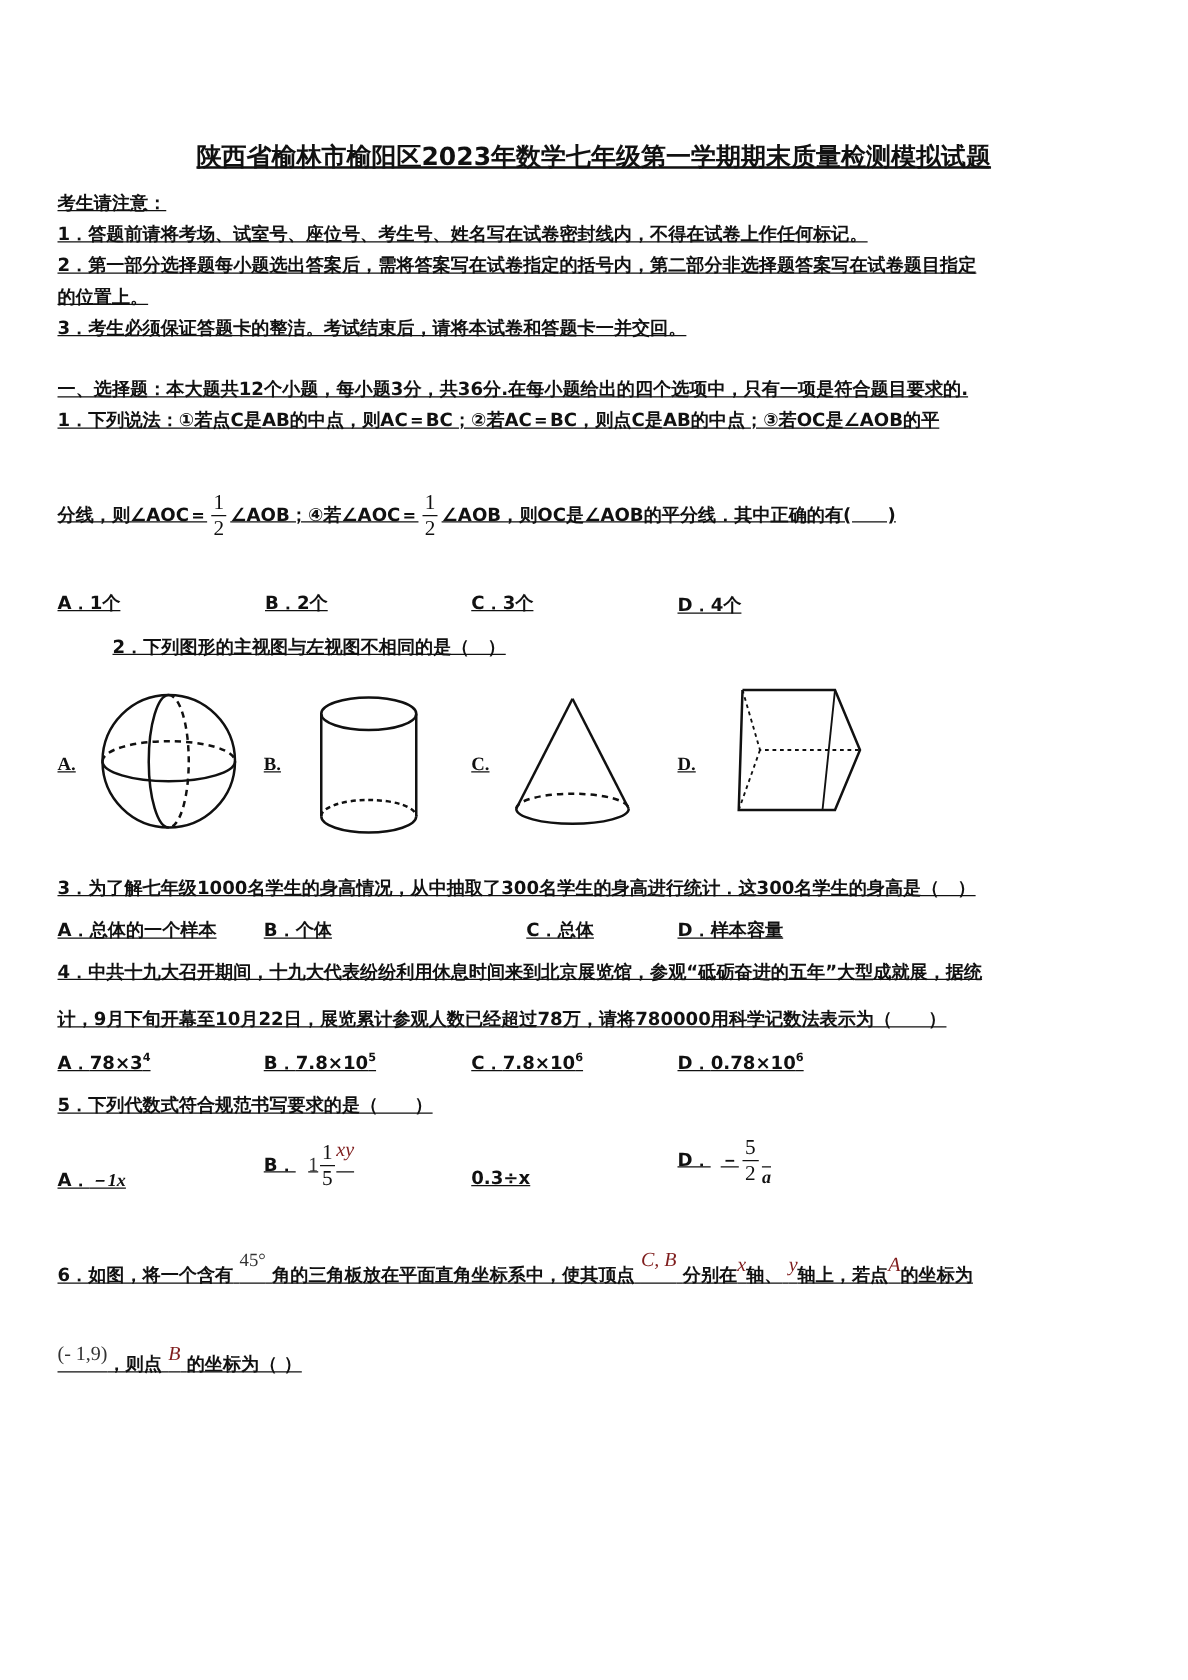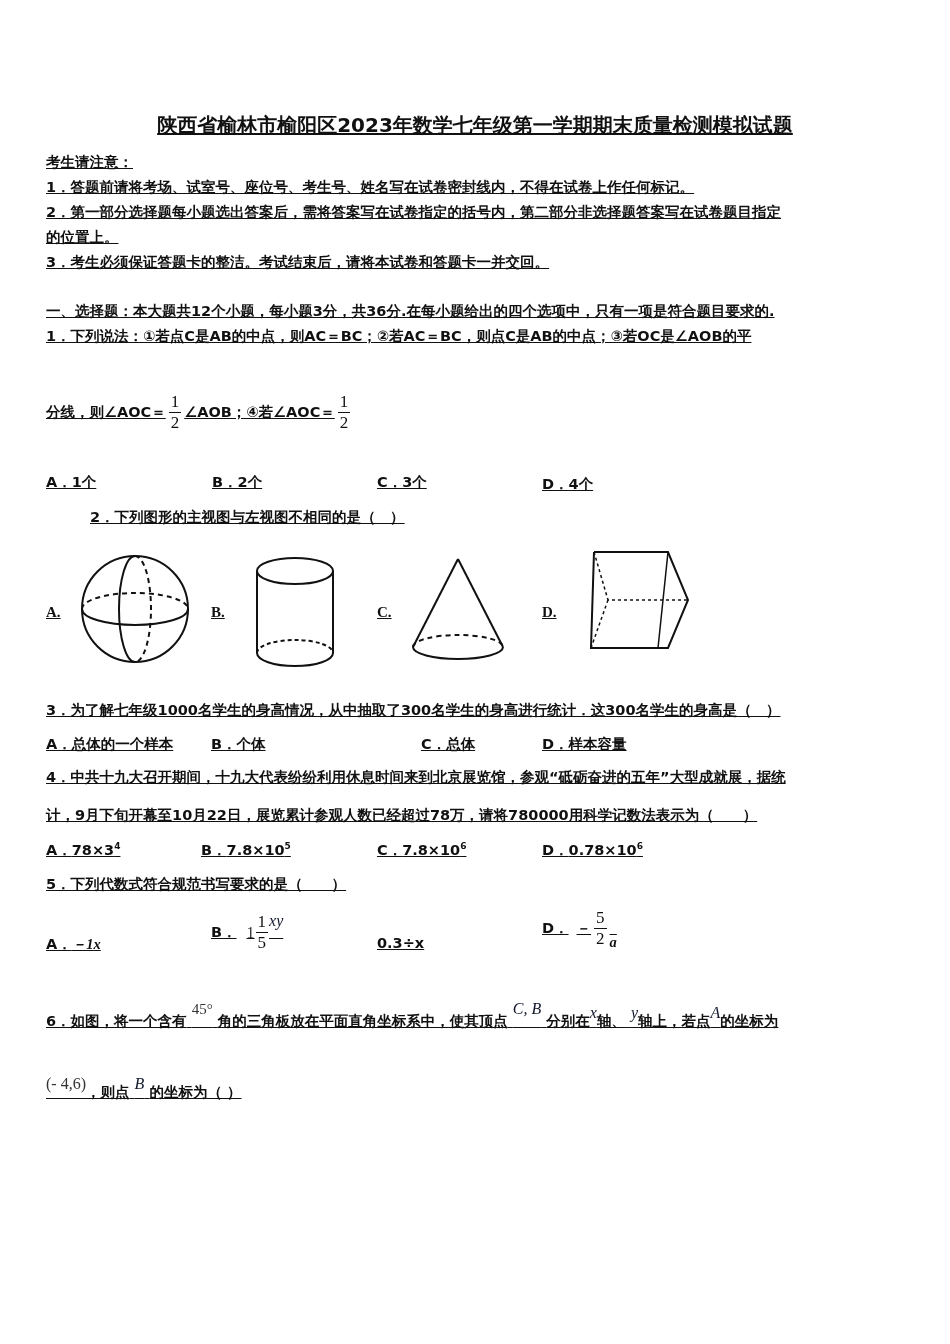--- a/index.html
+++ b/index.html
@@ -5,41 +5,41 @@
     html, body { margin: 0; padding: 0; background: #ffffff; }
     body { width: 950px; height: 1344px; position: relative; overflow: hidden;
            font-family: "DejaVu Sans", sans-serif; color: #111; }
     .abs { position: absolute; white-space: nowrap; text-decoration: underline; }
     .title { left: 0; width: 950px; top: 112px; text-align: center; font-size: 20px; font-weight: bold; letter-spacing: 0px; }
     .t { font-size: 14.5px; font-weight: bold; }
     .serif { font-family: "Liberation Serif", "DejaVu Serif", serif; }
     .frac { display: inline-block; vertical-align: middle; text-align: center; font-family: "Liberation Serif", serif; font-weight: normal; font-size: 17px; line-height: 20px; margin: 0 3px; }
     .frac .num { display: block; border-bottom: 1px solid #111; padding: 0 2px; }
     .frac .den { display: block; }
-    .mi { font-family: "Liberation Serif", serif; font-style: italic; font-weight: normal; font-size: 16px; color: #0f172a; }
+    .mi { font-family: "Liberation Serif", serif; font-style: italic; font-weight: normal; font-size: 16px; color: #7f1d1d; }
     .mn { font-family: "Liberation Serif", serif; font-weight: normal; font-size: 16px; color: #333; }
     sup { font-size: 9px; }
     svg { position: absolute; }
   </style>
 </head>
 <body>
 
 <div class="abs title">陕西省榆林市榆阳区2023年数学七年级第一学期期末质量检测模拟试题</div>
 
 <div class="abs t" style="left:46px;top:153px;">考生请注意：</div>
 <div class="abs t" style="left:46px;top:178px;">1．答题前请将考场、试室号、座位号、考生号、姓名写在试卷密封线内，不得在试卷上作任何标记。</div>
 <div class="abs t" style="left:46px;top:203px;">2．第一部分选择题每小题选出答案后，需将答案写在试卷指定的括号内，第二部分非选择题答案写在试卷题目指定</div>
 <div class="abs t" style="left:46px;top:228px;">的位置上。</div>
 <div class="abs t" style="left:46px;top:253px;">3．考生必须保证答题卡的整洁。考试结束后，请将本试卷和答题卡一并交回。</div>
 
 <div class="abs t" style="left:46px;top:302px;">一、选择题：本大题共12个小题，每小题3分，共36分.在每小题给出的四个选项中，只有一项是符合题目要求的.</div>
 
 <div class="abs t" style="left:46px;top:327px;">1．下列说法：①若点C是AB的中点，则AC＝BC；②若AC＝BC，则点C是AB的中点；③若OC是∠AOB的平</div>
 <div class="abs t" style="left:46px;top:392px;">
-  <span>分线，则∠AOC＝</span><span class="frac"><span class="num">1</span><span class="den">2</span></span><span>∠AOB；④若∠AOC＝</span><span class="frac"><span class="num">1</span><span class="den">2</span></span>
+  <span>分线，则∠AOC＝</span><span class="frac"><span class="num">1</span><span class="den">2</span></span><span>∠AOB；④若∠AOC＝</span><span class="frac"><span class="num">1</span><span class="den">2</span></span><span>∠AOB，则OC是∠AOB的平分线．其中正确的有(　　)</span>
 </div>
 <div class="abs t" style="left:46px;top:473px;">A．1个</div>
 <div class="abs t" style="left:212px;top:473px;">B．2个</div>
 <div class="abs t" style="left:377px;top:473px;">C．3个</div>
 <div class="abs t" style="left:542px;top:475px;">D．4个</div>
 
 <div class="abs t" style="left:46px;top:508px;margin-left:44px;">2．下列图形的主视图与左视图不相同的是（　）</div>
 <div class="abs t serif" style="left:46px;top:604px;font-size:15px;">A.</div>
 <div class="abs t serif" style="left:211px;top:604px;font-size:15px;">B.</div>
 <div class="abs t serif" style="left:377px;top:604px;font-size:15px;">C.</div>
@@ -77,35 +77,35 @@
 
 <div class="abs t" style="left:46px;top:701px;">3．为了解七年级1000名学生的身高情况，从中抽取了300名学生的身高进行统计．这300名学生的身高是（　）</div>
 <div class="abs t" style="left:46px;top:735px;">A．总体的一个样本</div>
 <div class="abs t" style="left:211px;top:735px;">B．个体</div>
 <div class="abs t" style="left:377px;top:735px;margin-left:44px;">C．总体</div>
 <div class="abs t" style="left:542px;top:735px;">D．样本容量</div>
 
 <div class="abs t" style="left:46px;top:768px;">4．中共十九大召开期间，十九大代表纷纷利用休息时间来到北京展览馆，参观“砥砺奋进的五年”大型成就展，据统</div>
 <div class="abs t" style="left:46px;top:806px;">计，9月下旬开幕至10月22日，展览累计参观人数已经超过78万，请将780000用科学记数法表示为（　　）</div>
 <div class="abs t" style="left:46px;top:841px;"><span>A．</span><span>78×3</span><sup>4</sup></div>
-<div class="abs t" style="left:201px;top:841px;text-align:center;"><span>B．</span><span>7.8×10</span><sup>5</sup></div>
+<div class="abs t" style="left:211px;top:841px;text-align:center;"><span>B．</span><span>7.8×10</span><sup>5</sup></div>
 <div class="abs t" style="left:377px;top:841px;"><span>C．</span><span>7.8×10</span><sup>6</sup></div>
 <div class="abs t" style="left:542px;top:841px;"><span>D．</span><span>0.78×10</span><sup>6</sup></div>
 
 <div class="abs t" style="left:46px;top:875px;">5．下列代数式符合规范书写要求的是（　　）</div>
 <div class="abs t" style="left:46px;top:935px;"><span>A．</span><span class="serif" style="font-style:italic;">－1x</span></div>
 <div class="abs t" style="left:211px;top:912px;"><span style="vertical-align:middle;">B．</span><span class="mn" style="vertical-align:middle;margin-left:10px;">1</span><span class="frac" style="margin:0 1px;"><span class="num">1</span><span class="den">5</span></span><span class="mi" style="vertical-align:top;">xy</span></div>
 <div class="abs t" style="left:377px;top:935px;">0.3÷x</div>
 <div class="abs t" style="left:542px;top:908px;"><span style="vertical-align:middle;">D．</span><span style="vertical-align:middle;margin-left:8px;">－</span><span class="frac"><span class="num">5</span><span class="den">2</span></span><span class="serif" style="font-style:italic;vertical-align:-14px;">a</span></div>
 
 <div class="abs t" style="left:46px;top:1000px;">
   <span>6．如图，将一个含有</span>
   <span class="mn" style="vertical-align:12px;font-size:15px;">45°</span>
   <span>角的三角板放在平面直角坐标系中，使其顶点</span>
   <span class="mi" style="vertical-align:12px;">C, B</span>
   <span>分别在</span><span class="mi" style="vertical-align:8px;">x</span><span>轴、</span>
   <span class="mi" style="vertical-align:8px;">y</span><span>轴上，若点</span><span class="mi" style="vertical-align:8px;">A</span><span>的坐标为</span>
 </div>
 <div class="abs t" style="left:46px;top:1075px;">
-  <span class="mn" style="vertical-align:8px;">(- 4,6)</span><span>，则点</span>
+  <span class="mn" style="vertical-align:8px;">(- 1,9)</span><span>，则点</span>
   <span class="mi" style="vertical-align:8px;">B</span>
   <span>的坐标为（ ）</span>
 </div>
 
 </body></html>

